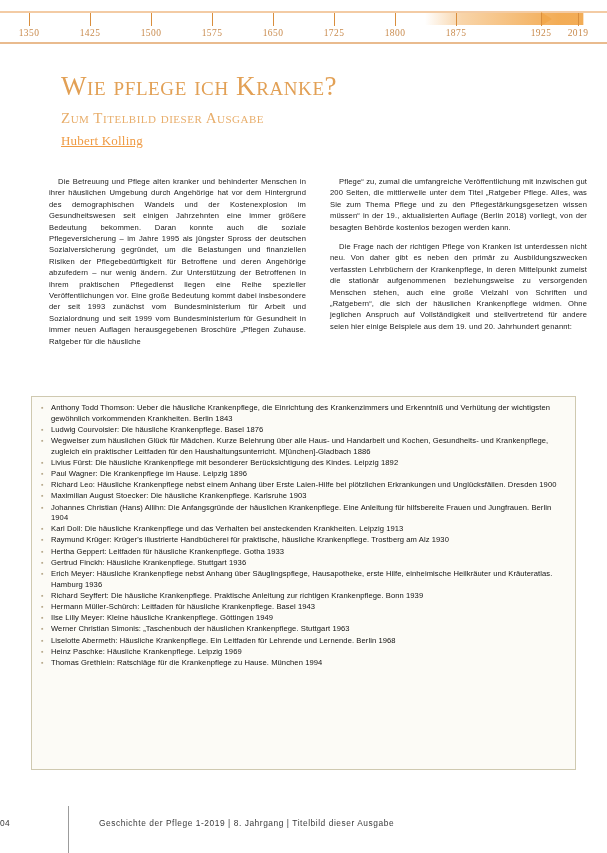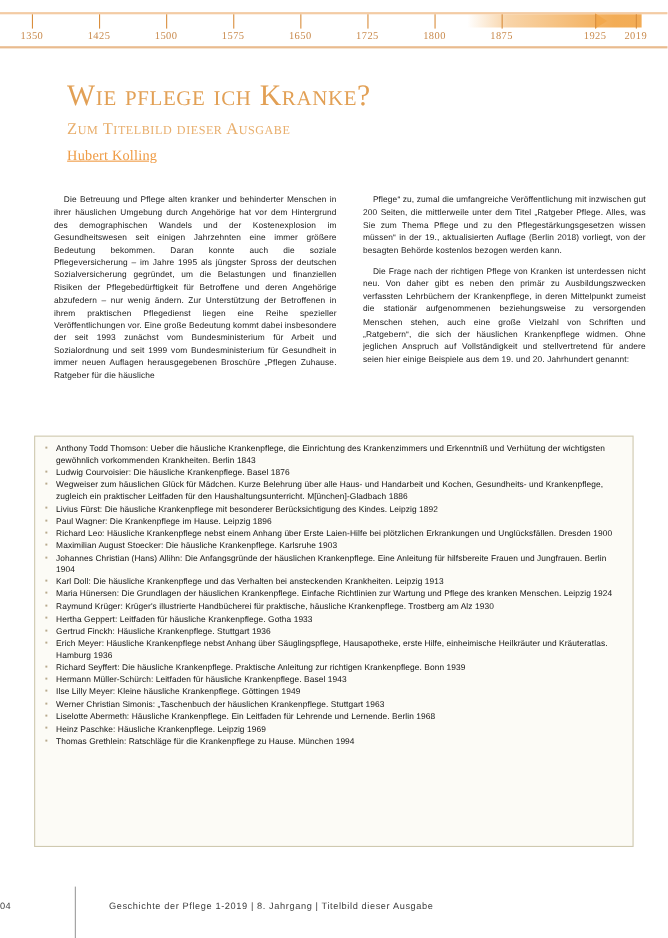--- a/index.html
+++ b/index.html
@@ -291,21 +291,20 @@
   <ul class="biblio-list">
     <li class="biblio-item"><span class="bullet">▪</span><span>Anthony Todd Thomson: Ueber die häusliche Krankenpflege, die Einrichtung des Krankenzimmers und Erkenntniß und Verhütung der wichtigsten gewöhnlich vorkommenden Krankheiten. Berlin 1843</span></li>
     <li class="biblio-item"><span class="bullet">▪</span><span>Ludwig Courvoisier: Die häusliche Krankenpflege. Basel 1876</span></li>
     <li class="biblio-item"><span class="bullet">▪</span><span>Wegweiser zum häuslichen Glück für Mädchen. Kurze Belehrung über alle Haus- und Handarbeit und Kochen, Gesundheits- und Krankenpflege, zugleich ein praktischer Leitfaden für den Haushaltungsunterricht. M[ünchen]-Gladbach 1886</span></li>
     <li class="biblio-item"><span class="bullet">▪</span><span>Livius Fürst: Die häusliche Krankenpflege mit besonderer Berücksichtigung des Kindes. Leipzig 1892</span></li>
     <li class="biblio-item"><span class="bullet">▪</span><span>Paul Wagner: Die Krankenpflege im Hause. Leipzig 1896</span></li>
     <li class="biblio-item"><span class="bullet">▪</span><span>Richard Leo: Häusliche Krankenpflege nebst einem Anhang über Erste Laien-Hilfe bei plötzlichen Erkrankungen und Unglücksfällen. Dresden 1900</span></li>
     <li class="biblio-item"><span class="bullet">▪</span><span>Maximilian August Stoecker: Die häusliche Krankenpflege. Karlsruhe 1903</span></li>
     <li class="biblio-item"><span class="bullet">▪</span><span>Johannes Christian (Hans) Allihn: Die Anfangsgründe der häuslichen Krankenpflege. Eine Anleitung für hilfsbereite Frauen und Jungfrauen. Berlin 1904</span></li>
     <li class="biblio-item"><span class="bullet">▪</span><span>Karl Doll: Die häusliche Krankenpflege und das Verhalten bei ansteckenden Krankheiten. Leipzig 1913</span></li>
-    <li class="biblio-item"><span class="bullet">▪</span><span>Maria Hünersen: Die Grundlagen der häuslichen Krankenpflege. Einfache Richtlinien zur Wartung und Pflege des kranken Menschen. Leipzig 1924</span></li>
     <li class="biblio-item"><span class="bullet">▪</span><span>Raymund Krüger: Krüger's illustrierte Handbücherei für praktische, häusliche Krankenpflege. Trostberg am Alz 1930</span></li>
     <li class="biblio-item"><span class="bullet">▪</span><span>Hertha Geppert: Leitfaden für häusliche Krankenpflege. Gotha 1933</span></li>
     <li class="biblio-item"><span class="bullet">▪</span><span>Gertrud Finckh: Häusliche Krankenpflege. Stuttgart 1936</span></li>
     <li class="biblio-item"><span class="bullet">▪</span><span>Erich Meyer: Häusliche Krankenpflege nebst Anhang über Säuglingspflege, Hausapotheke, erste Hilfe, einheimische Heilkräuter und Kräuteratlas. Hamburg 1936</span></li>
     <li class="biblio-item"><span class="bullet">▪</span><span>Richard Seyffert: Die häusliche Krankenpflege. Praktische Anleitung zur richtigen Krankenpflege. Bonn 1939</span></li>
     <li class="biblio-item"><span class="bullet">▪</span><span>Hermann Müller-Schürch: Leitfaden für häusliche Krankenpflege. Basel 1943</span></li>
     <li class="biblio-item"><span class="bullet">▪</span><span>Ilse Lilly Meyer: Kleine häusliche Krankenpflege. Göttingen 1949</span></li>
     <li class="biblio-item"><span class="bullet">▪</span><span>Werner Christian Simonis: „Taschenbuch der häuslichen Krankenpflege. Stuttgart 1963</span></li>
     <li class="biblio-item"><span class="bullet">▪</span><span>Liselotte Abermeth: Häusliche Krankenpflege. Ein Leitfaden für Lehrende und Lernende. Berlin 1968</span></li>
     <li class="biblio-item"><span class="bullet">▪</span><span>Heinz Paschke: Häusliche Krankenpflege. Leipzig 1969</span></li>

